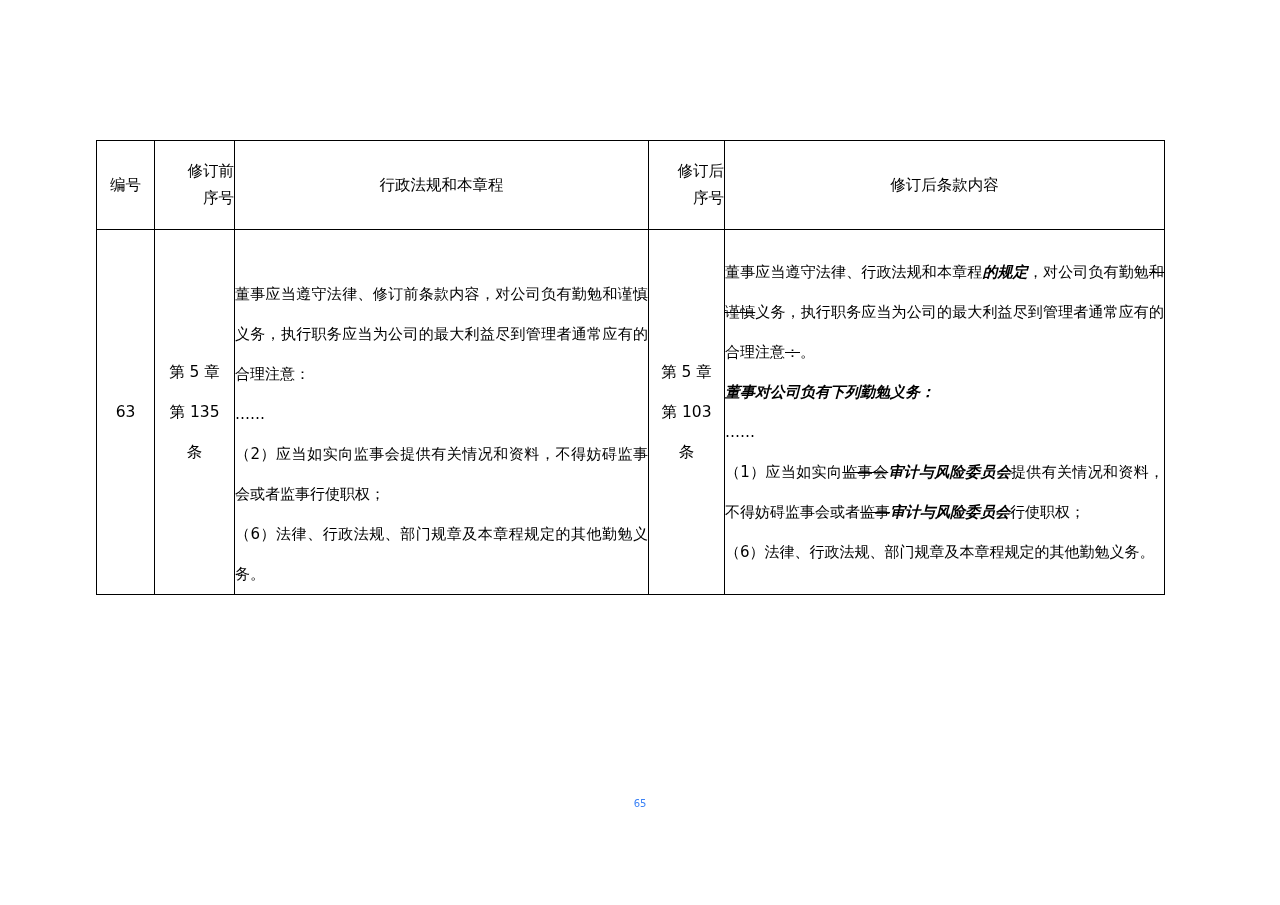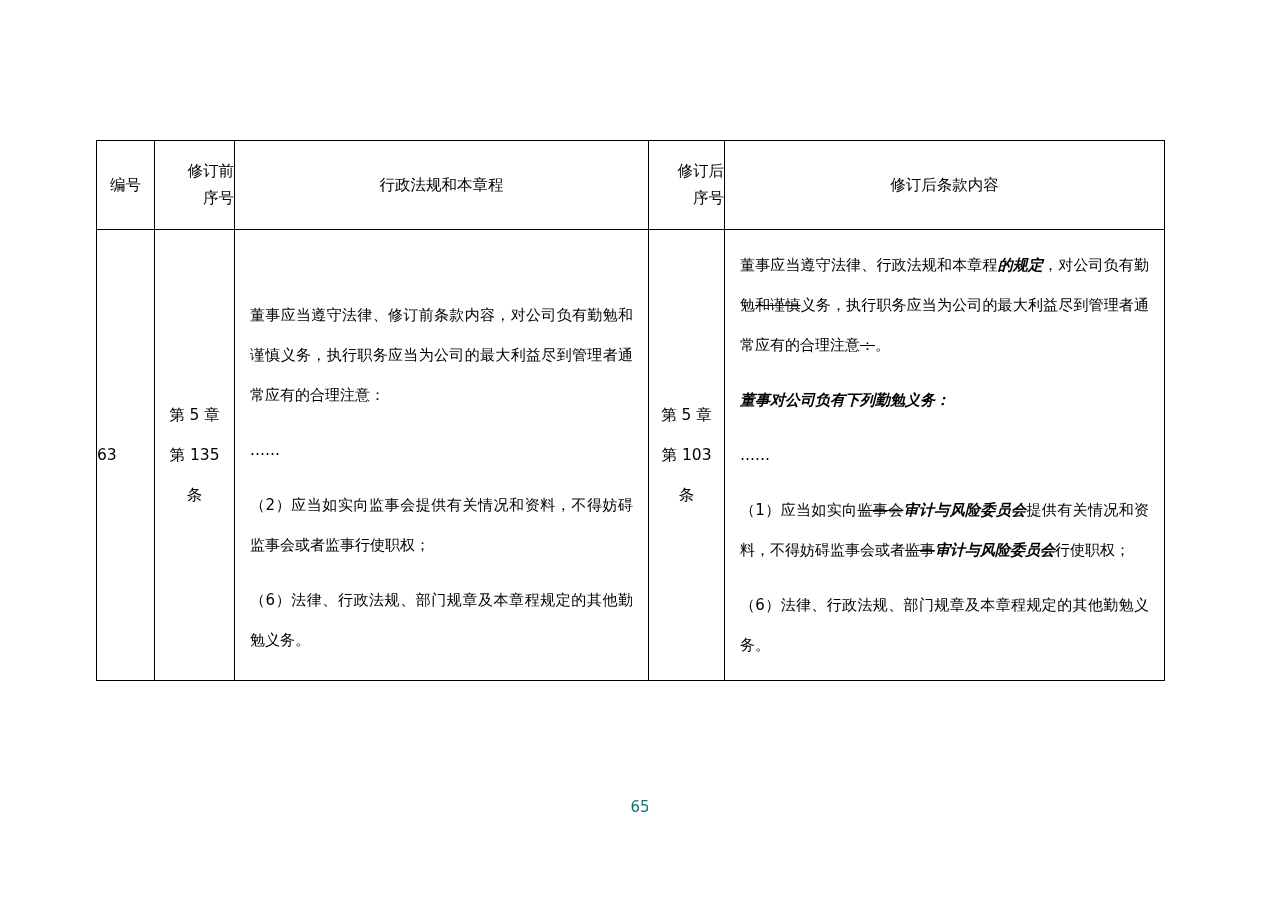--- a/index.html
+++ b/index.html
@@ -50,57 +50,57 @@
   thead td {
     height: 88px;
     text-align: center;
     font-size: 15.5px;
     line-height: 27px;
     color: #000;
   }
   .hdr-stack span { display: block; text-align: right; }
 
   td.cell-no {
-    text-align: left;
+    text-align: center;
     font-size: 15.5px;
   }
   td.cell-num {
     text-align: center;
     font-size: 15.5px;
     line-height: 40px;
     padding: 0 10px 0 14px;
   }
   td.cell-num .numline { display: block; white-space: nowrap; }
 
   td.cell-body {
     text-align: left;
     font-size: 15px;
     line-height: 40px;
     padding: 14px 18px 14px 18px;
     vertical-align: top;
   }
   td.cell-body.old { padding-top: 44px; }
   td.cell-body p {
-    margin: 15px;
+    margin: 0;
     text-align: justify;
     text-justify: inter-ideograph;
   }
   .strike { text-decoration: line-through; }
   .ins {
     font-weight: bold;
     font-style: italic;
   }
   .pagenum {
     position: absolute;
     top: 798px;
     left: 0;
     width: 1280px;
     text-align: center;
-    font-size: 15px;
-    color: #0f766e;
+    font-size: 10px;
+    color: #3b82f6;
   }
 </style>
 </head>
 <body>
 
 <div class="page">
 
   <div class="table-wrap">
     <table class="revision">
       <colgroup>

